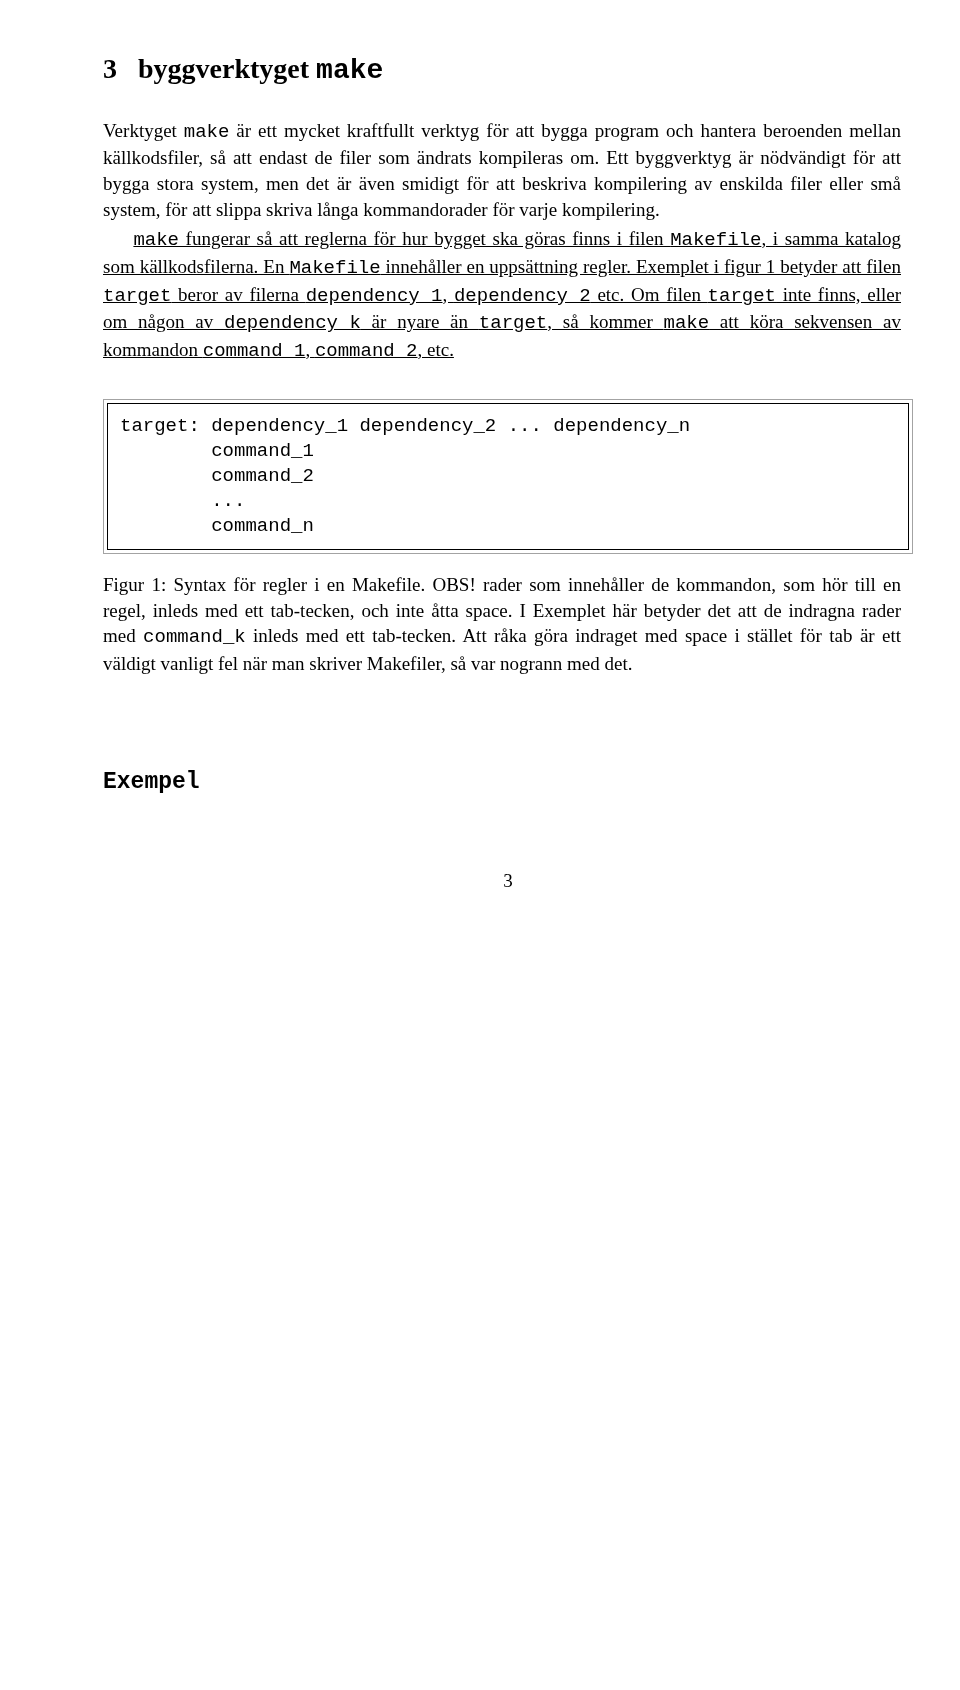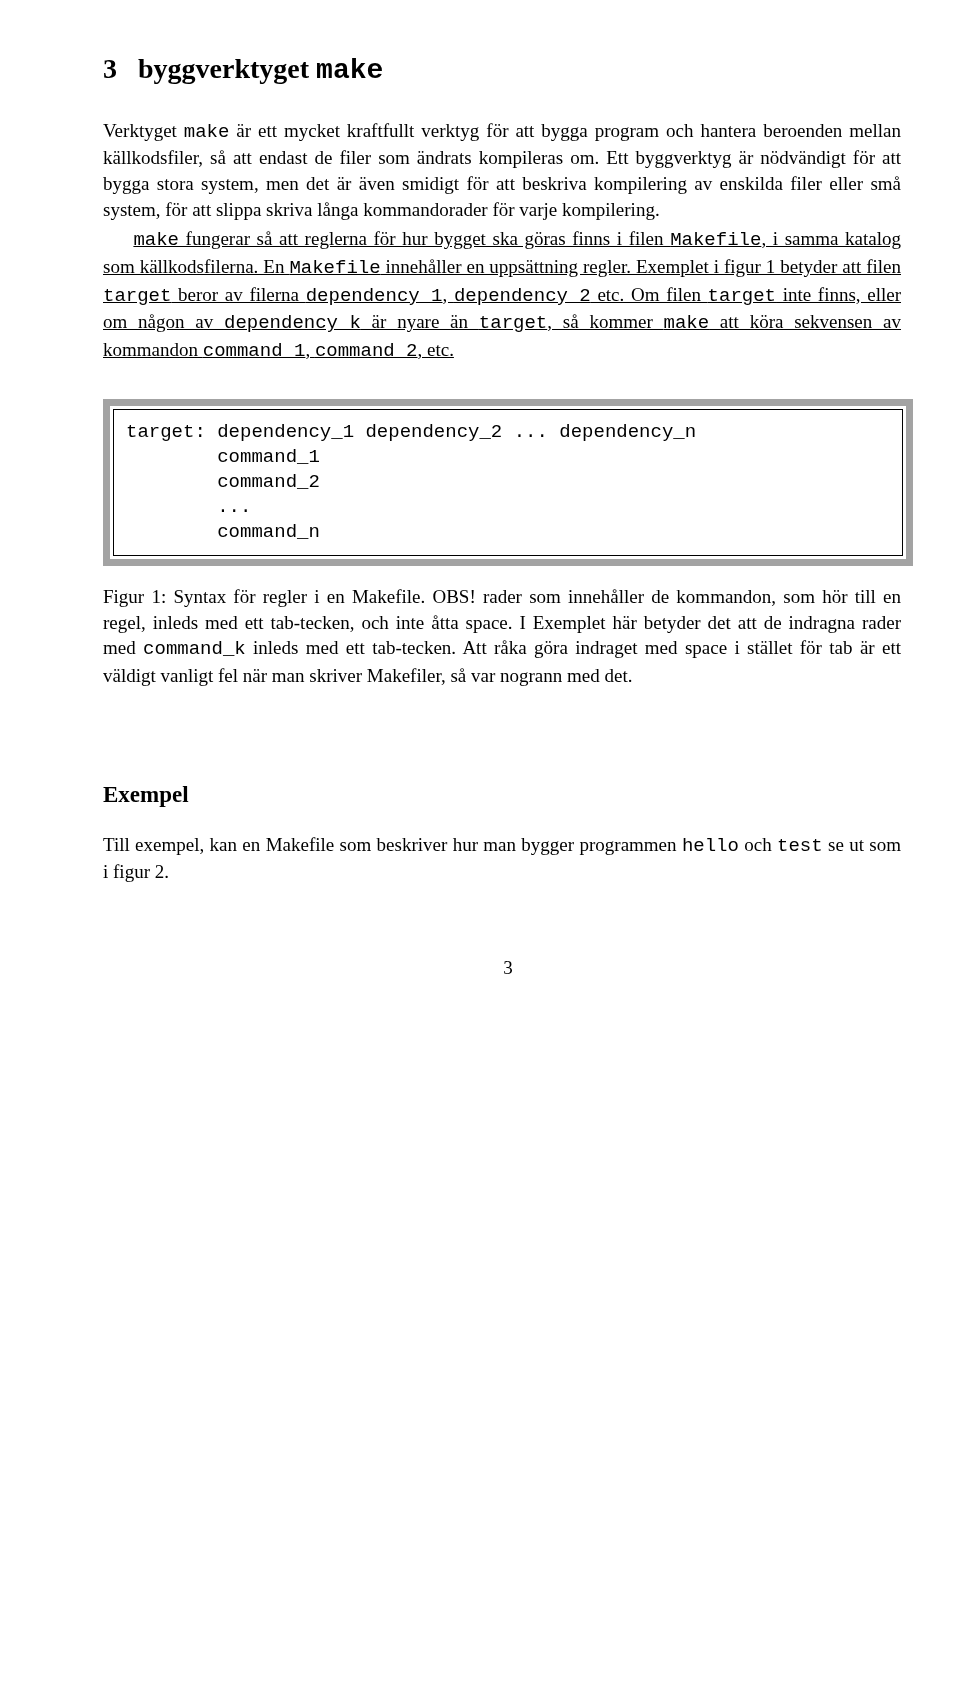--- a/index.html
+++ b/index.html
@@ -36,35 +36,36 @@
     text-indent: 1.6em;
     text-decoration: underline;
   }
   .tt {
     font-family: "Courier New", Courier, monospace;
   }
   .it {
   }
   .code-figure {
     margin: 34px 0 18px 0;
-    border: 7px solid #a3a3a3;
+    border: 1px solid #a3a3a3;
     padding: 3px;
   }
   .code-figure-inner {
     border: 1px solid #000;
     padding: 10px 12px;
     font-family: "Courier New", Courier, monospace;
     font-size: 19px;
     white-space: pre;
     line-height: 1.32;
   }
   h3.subhead {
     font-size: 23px;
     font-weight: bold;
     margin: 90px 0 22px 0;
+    font-family: Liberation Mono, monospace;
   }
   .page-number {
     text-align: center;
     margin-top: 70px;
     font-size: 19px;
   }
 </style>
 </head>
 <body>
 
@@ -83,19 +84,18 @@
         command_1
         command_2
         ...
         command_n</div>
   </div>
 
   <p><span>Figur 1: Syntax för regler i en Makefile. OBS! rader som innehåller de kommandon, som hör till en regel, inleds med ett </span><span class="it">tab</span><span>-tecken, och inte åtta </span><span class="it">space</span><span>. I Exemplet här betyder det att de indragna rader med </span><span class="tt">command_k</span><span> inleds med ett </span><span class="it">tab</span><span>-tecken. Att råka göra indraget med </span><span class="it">space</span><span> i stället för </span><span class="it">tab</span><span> är ett väldigt vanligt fel när man skriver Makefiler, så var nogrann med det.</span></p>
 
   <h3 class="subhead">Exempel</h3>
 
-  <p><span>Till exempel, kan en Makefile som beskriver hur man bygger programmen </span><span class="tt">hello</span><span> och </span><span class="tt">test</span><span> se ut som i figur 2.</span></p>
 
 
 
   <div class="page-number">3</div>
 
 </div>
 
 </body></html>

